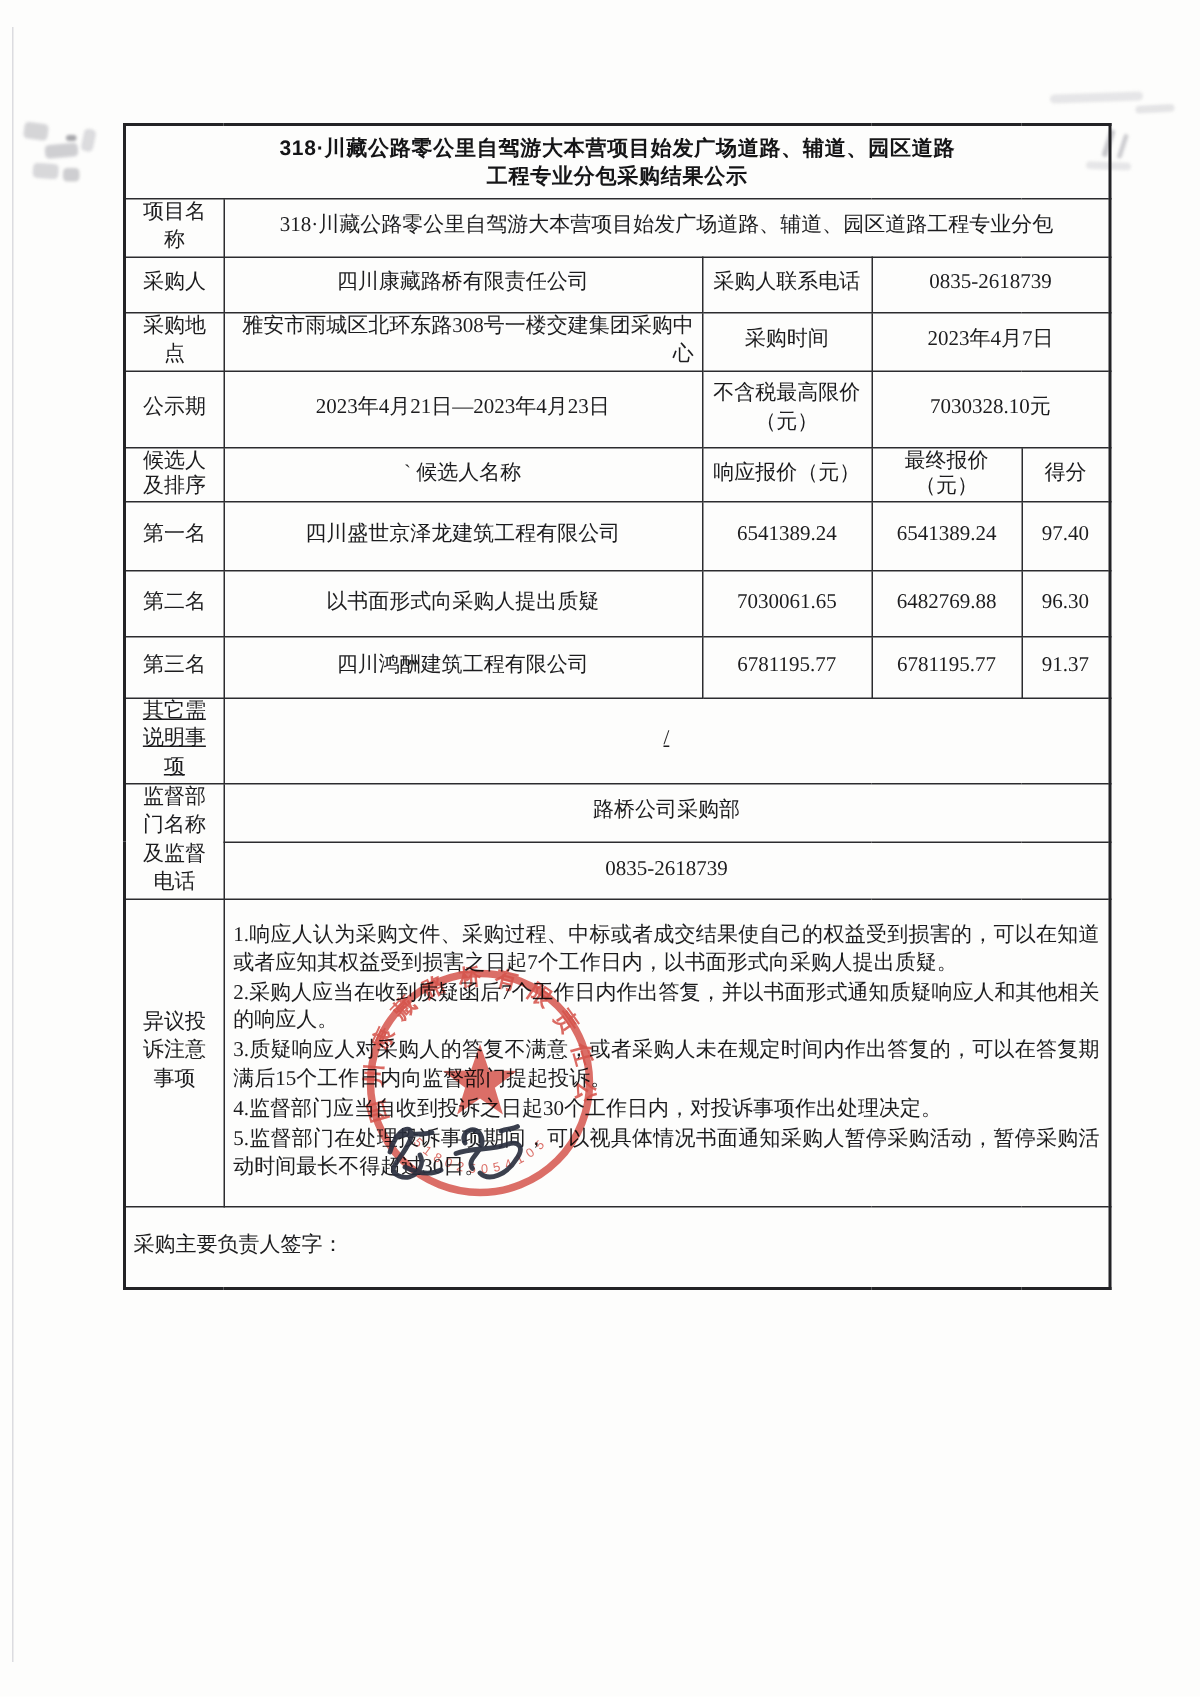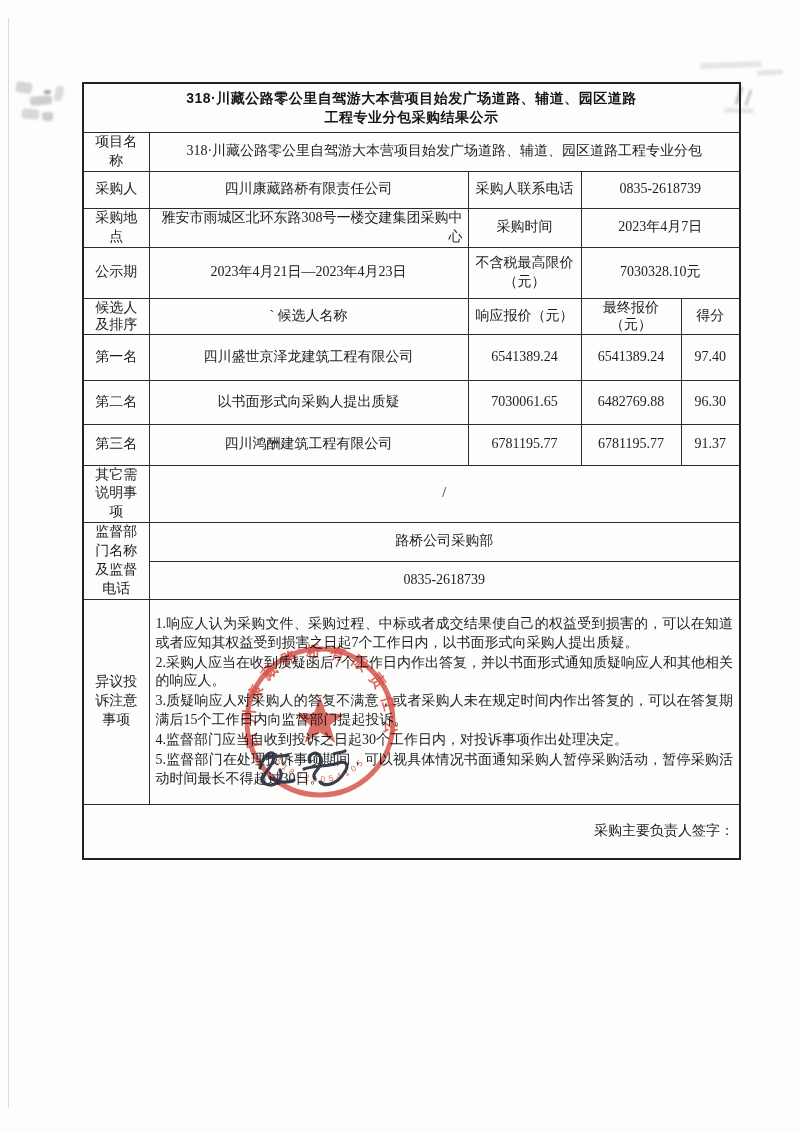--- a/index.html
+++ b/index.html
@@ -48,24 +48,24 @@
   td.val-l{text-align:right;line-height:1.3;}
   td.nowrap{white-space:nowrap;margin-left:19px;}
   tr.r-proj td{height:37px;}
   tr.r-buyer td{height:36px;}
   tr.r-loc td{height:37px;}
   tr.r-pub td{height:50px;}
   tr.r-head td{height:35px;text-align:center;line-height:1.25;}
   tr.r-cand1 td{height:45px;text-align:center;}
   tr.r-cand2 td{height:43px;}
   tr.r-cand3 td{height:40px;margin-top:29px;}
-  tr.r-other td{height:34px;}
+  tr.r-other td{height:34px;text-decoration:underline;}
   tr.r-sup td{height:28px;}
   tr.r-obj td{height:204px;}
-  tr.r-sign td{height:53px;text-align:right;}
+  tr.r-sign td{height:53px;}
   td.obj-text{
     vertical-align:top;padding:9px 8px 0 8px;
     font-size:14.2px;line-height:1.38;text-align:justify;
   }
   td.obj-text p{margin:1px;}
   td.sign-cell{font-size:15px;padding-left:11px;}
   .proj-val{font-size:13.5px;}
 
   
   .seal-wrap{position:absolute;left:235px;top:640px;width:170px;height:170px;mix-blend-mode:multiply;opacity:.92;}

